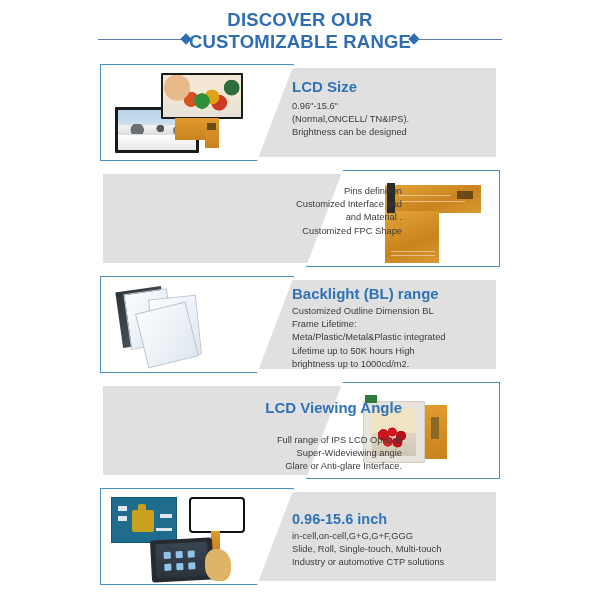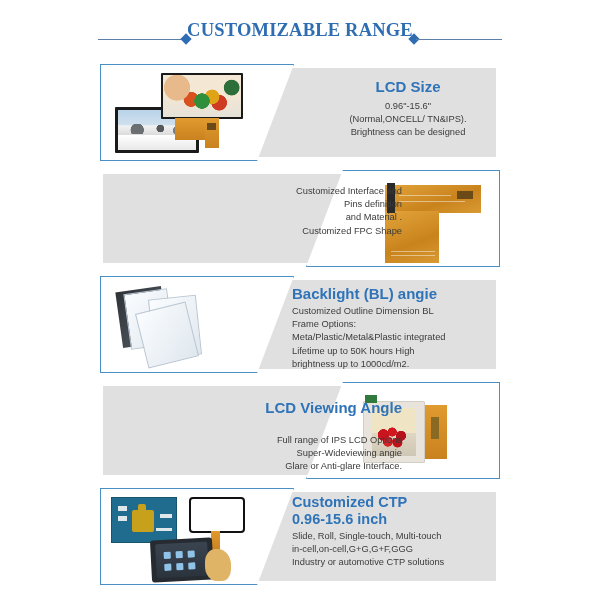--- a/index.html
+++ b/index.html
@@ -49,21 +49,21 @@
 
   .header-title {
     text-align: center;
     color: #2f6db3;
     font-size: 18.5px;
     font-weight: bold;
     line-height: 1.18;
     letter-spacing: 0.2px;
     z-index: 2;
   }
-  .header-title .l2 { display: block; font-family: Liberation Serif, serif; }
+  .header-title .l2 { display: block; }
 
   
   .rows {
     position: relative;
     padding: 0 0 0 0;
   }
 
   .row {
     position: relative;
     width: 600px;
@@ -120,21 +120,21 @@
   .card-title.two-line { font-size: 14.5px; }
 
   .card-body {
     color: #3b3b3b;
     font-size: 9.3px;
     line-height: 1.42;
   }
   .card-body .bl { display: block; }
 
   
-  .row.r1 .text-block { top: 16px; text-align: center; }
+  .row.r1 .text-block { top: 16px; }
   .row.r1 .card-title { margin-bottom: 5px; }
   .row.r2 .text-block { top: 17px; }
   .row.r2 .card-title { margin-bottom: 5px; }
   .row.r3 .text-block { top: 11px; }
   .row.r4 .text-block { top: 19px; }
   .row.r4 .card-title { margin-bottom: 18px; }
   .row.r5 .text-block { top: 8px; }
 
   
   .art { position: absolute; inset: 0; }
@@ -271,20 +271,21 @@
 </style>
 </head>
 <body>
 
 <div class="page">
 
   <div class="header">
     <div class="header-rule left"></div>
     <div class="header-diamond left"></div>
     <div class="header-title">
+      <span>DISCOVER OUR</span>
       <span class="l2">CUSTOMIZABLE RANGE</span>
     </div>
     <div class="header-diamond right"></div>
     <div class="header-rule right"></div>
   </div>
 
   <div class="rows">
 
     <div class="row r1 img-left">
       <div class="gray-panel"></div>
@@ -324,43 +325,43 @@
           <div class="fpc-blackstrip" style="left:80px; top:12px; width:8px; height:30px;"></div>
           <div class="fpc-line" style="left:92px; top:24px; width:52px;"></div>
           <div class="fpc-line" style="left:92px; top:30px; width:66px;"></div>
           <div class="fpc-line" style="left:84px; top:80px; width:44px;"></div>
           <div class="fpc-line" style="left:84px; top:84px; width:44px;"></div>
           <div class="fpc-chip" style="left:150px; top:20px; width:16px; height:8px;"></div>
         </div>
       </div>
       <div class="text-block">
         <div class="card-body">
+          <span class="bl">Pins definition</span>
           <span class="bl">Customized Interface and</span>
-          <span class="bl">Pins definition</span>
           <span class="bl">and Material .</span>
           <span class="bl">Customized FPC Shape</span>
         </div>
       </div>
     </div>
 
     <div class="row r3 img-left">
       <div class="gray-panel"></div>
       <div class="white-panel">
         <div class="art">
           <div class="bl-frame" style="left:18px; top:12px; width:46px; height:56px; transform:rotate(-8deg);"></div>
           <div class="bl-sheet" style="left:26px; top:14px; width:44px; height:56px; transform:rotate(-8deg);"></div>
           <div class="bl-sheet" style="left:50px; top:20px; width:48px; height:60px; transform:rotate(-6deg);"></div>
           <div class="bl-sheet" style="left:40px; top:30px; width:52px; height:56px; transform:rotate(-14deg);"></div>
         </div>
       </div>
       <div class="text-block">
-        <div class="card-title">Backlight (BL) angie</div>
+        <div class="card-title">Backlight (BL) range</div>
         <div class="card-body">
           <span class="bl">Customized Outline Dimension BL</span>
-          <span class="bl">Frame Options:</span>
+          <span class="bl">Frame Lifetime:</span>
           <span class="bl">Meta/Plastic/Metal&amp;Plastic integrated</span>
           <span class="bl">Lifetime up to 50K hours High</span>
           <span class="bl">brightness up to 1000cd/m2.</span>
         </div>
       </div>
     </div>
 
     <div class="row r4 img-right">
       <div class="gray-panel"></div>
       <div class="white-panel">
@@ -407,25 +408,25 @@
               <div class="ticon" style="left:8px;  top:20px;"></div>
               <div class="ticon" style="left:20px; top:20px;"></div>
               <div class="ticon" style="left:32px; top:20px;"></div>
             </div>
           </div>
           <div class="hand" style="left:104px; top:60px; width:26px; height:32px;"></div>
         </div>
       </div>
       <div class="text-block">
         <div class="card-title two-line">
-          <span>Customized CTP</span><br>
+          <br>
           <span>0.96-15.6 inch</span>
         </div>
         <div class="card-body">
+          <span class="bl">in-cell,on-cell,G+G,G+F,GGG</span>
           <span class="bl">Slide, Roll, Single-touch, Multi-touch</span>
-          <span class="bl">in-cell,on-cell,G+G,G+F,GGG</span>
           <span class="bl">Industry or automotive CTP solutions</span>
         </div>
       </div>
     </div>
 
   </div>
 </div>
 
 </body></html>

